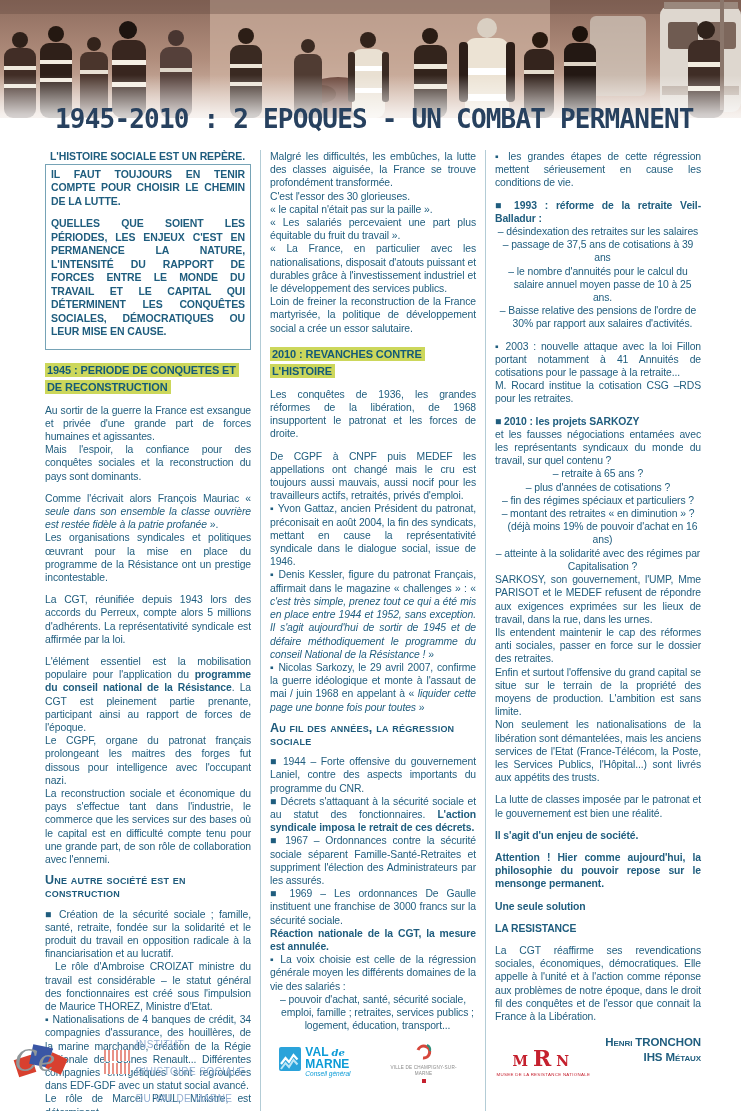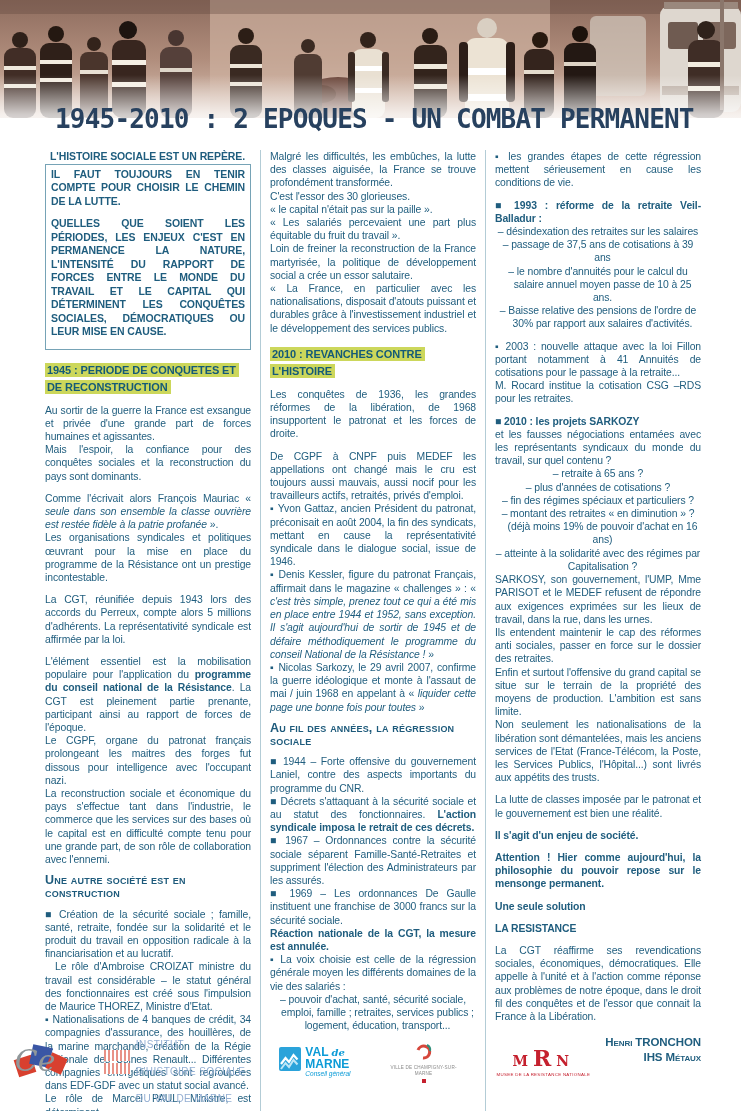--- a/index.html
+++ b/index.html
@@ -192,22 +192,22 @@
       <p class="para">■ Création de la sécurité sociale ; famille, santé, retraite, fondée sur la solidarité et le produit du travail en opposition radicale à la financiarisation et au lucratif.</p>
       <p class="para ind">Le rôle d'Ambroise CROIZAT ministre du travail est considérable – le statut général des fonctionnaires est créé sous l'impulsion de Maurice THOREZ, Ministre d'Etat.</p>
       <p class="para">▪ Nationalisations de 4 banques de crédit, 34 compagnies d'assurance, des houillères, de la marine marchande, création de la Régie Nationale des Usines Renault... Différentes compagnies énergétiques sont regroupées dans EDF-GDF avec un statut social avancé.</p>
       <p class="para">Le rôle de Marcel PAUL, Ministre, est déterminant.</p>
     </div>
   <div class="col">
       <p class="para">Malgré les difficultés, les embûches, la lutte des classes aiguisée, la France se trouve profondément transformée.</p>
       <p class="para">C'est l'essor des 30 glorieuses.</p>
       <p class="para">« le capital n'était pas sur la paille ».</p>
       <p class="para">« Les salariés percevaient une part plus équitable du fruit du travail ».</p>
+      <p class="para">« La France, en particulier avec les nationalisations, disposait d'atouts puissant et durables grâce à l'investissement industriel et le développement des services publics.</p>
       <p class="para">Loin de freiner la reconstruction de la France martyrisée, la politique de développement social a crée un essor salutaire.</p>
-      <p class="para">« La France, en particulier avec les nationalisations, disposait d'atouts puissant et durables grâce à l'investissement industriel et le développement des services publics.</p>
       <p class="headline"><span class="hl">2010 : REVANCHES CONTRE L'HISTOIRE</span></p>
       <p class="para">Les conquêtes de 1936, les grandes réformes de la libération, de 1968 insupportent le patronat et les forces de droite.</p>
       <p class="para gap">De CGPF à CNPF puis MEDEF les appellations ont changé mais le cru est toujours aussi mauvais, aussi nocif pour les travailleurs actifs, retraités, privés d'emploi.</p>
       <p class="para">▪ Yvon Gattaz, ancien Président du patronat, préconisait en août 2004, la fin des syndicats, mettant en cause la représentativité syndicale dans le dialogue social, issue de 1946.</p>
       <p class="para">▪ Denis Kessler, figure du patronat Français, affirmait dans le magazine « challenges » : « <span class="i">c'est très simple, prenez tout ce qui a été mis en place entre 1944 et 1952, sans exception. Il s'agit aujourd'hui de sortir de 1945 et de défaire méthodiquement le programme du conseil National de la Résistance !</span> »</p>
       <p class="para">▪ Nicolas Sarkozy, le 29 avril 2007, confirme la guerre idéologique et monte à l'assaut de mai / juin 1968 en appelant à « <span class="i">liquider cette page une bonne fois pour toutes</span> »</p>
       <div class="subhead">Au fil des années, la régression sociale</div>
       <p class="para">■ 1944 – Forte offensive du gouvernement Laniel, contre des aspects importants du programme du CNR.</p>
       <p class="para">■ Décrets s'attaquant à la sécurité sociale et au statut des fonctionnaires. <span class="b">L'action syndicale imposa le retrait de ces décrets.</span></p>
       <p class="para">■ 1967 – Ordonnances contre la sécurité sociale séparent Famille-Santé-Retraites et suppriment l'élection des Administrateurs par les assurés.</p>

